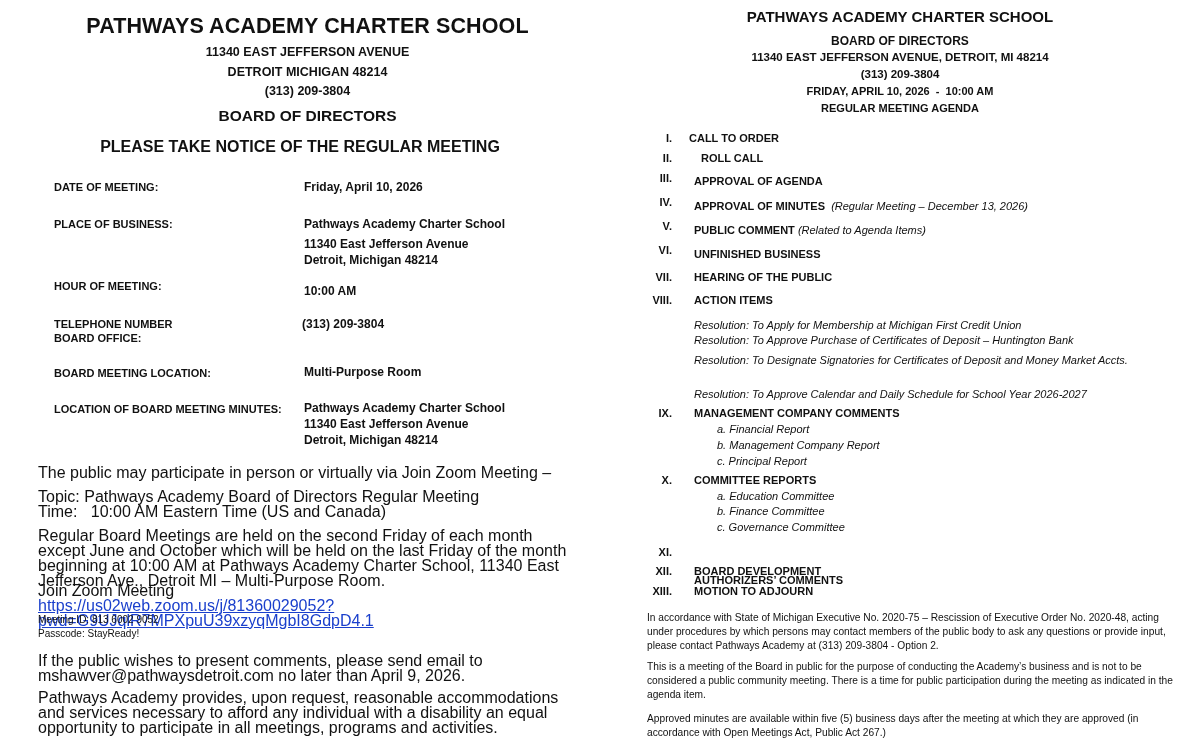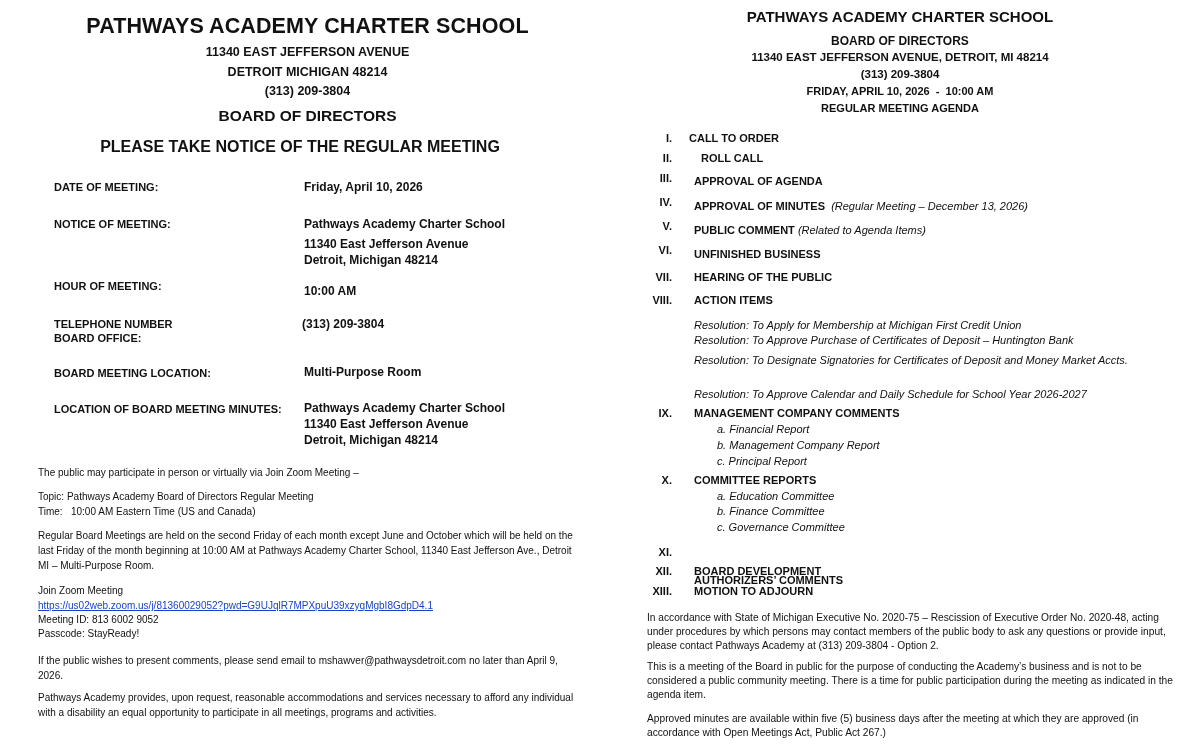--- a/index.html
+++ b/index.html
@@ -14,21 +14,21 @@
 
   
   .l-title { position: absolute; left: 0; width: 615px; text-align: center; top: 14px; font-size: 21.5px; font-weight: bold; letter-spacing: 0.1px; }
   .l-sub { position: absolute; left: 0; width: 615px; text-align: center; font-size: 12.5px; font-weight: bold; }
   .l-h2 { position: absolute; left: 0; width: 615px; text-align: center; font-size: 15.5px; font-weight: bold; }
   .l-h3 { position: absolute; left: 0; width: 600px; text-align: center; font-size: 16px; font-weight: bold; }
 
   .info-label { position: absolute; left: 54px; font-size: 11px; font-weight: bold; line-height: 15px; }
   .info-value { position: absolute; left: 304px; font-size: 12px; font-weight: bold; line-height: 17px; }
 
-  .para { position: absolute; left: 38px; width: 545px; font-size: 10px; line-height: 15px; }
+  .para { position: absolute; left: 38px; width: 545px; font-size: 16px; line-height: 15px; }
   .small { font-size: 10px; line-height: 13px; }
   .link { color: #1a3fcc; text-decoration: underline; }
 
   
   .r-head { position: absolute; left: 0; width: 600px; text-align: center; font-weight: bold; }
 
   .num { position: absolute; width: 72px; text-align: right; font-size: 11px; font-weight: bold; }
   .item { position: absolute; font-size: 11px; font-weight: bold; }
   .item i { font-weight: normal; }
   .res { position: absolute; left: 94px; font-size: 11px; font-style: italic; }
@@ -42,21 +42,21 @@
   <div class="l-title">PATHWAYS ACADEMY CHARTER SCHOOL</div>
   <div class="l-sub" style="top:45px">11340 EAST JEFFERSON AVENUE</div>
   <div class="l-sub" style="top:65px">DETROIT MICHIGAN 48214</div>
   <div class="l-sub" style="top:84px">(313) 209-3804</div>
   <div class="l-h2" style="top:107px">BOARD OF DIRECTORS</div>
   <div class="l-h3" style="top:138px">PLEASE TAKE NOTICE OF THE REGULAR MEETING</div>
 
   <div class="info-label" style="top:180px">DATE OF MEETING:</div>
   <div class="info-value" style="top:179px">Friday, April 10, 2026</div>
 
-  <div class="info-label" style="top:217px">NOTICE OF MEETING:</div>
+  <div class="info-label" style="top:217px">PLACE OF BUSINESS:</div>
   <div class="info-value" style="top:216px">Pathways Academy Charter School</div>
   <div class="info-value" style="top:236px">11340 East Jefferson Avenue</div>
   <div class="info-value" style="top:252px">Detroit, Michigan 48214</div>
 
   <div class="info-label" style="top:279px">HOUR OF MEETING:</div>
   <div class="info-value" style="top:283px">10:00 AM</div>
 
   <div class="info-label" style="top:317px">TELEPHONE NUMBER</div>
   <div class="info-label" style="top:331px">BOARD OFFICE:</div>
   <div class="info-value" style="top:316px;left:302px">(313) 209-3804</div>

